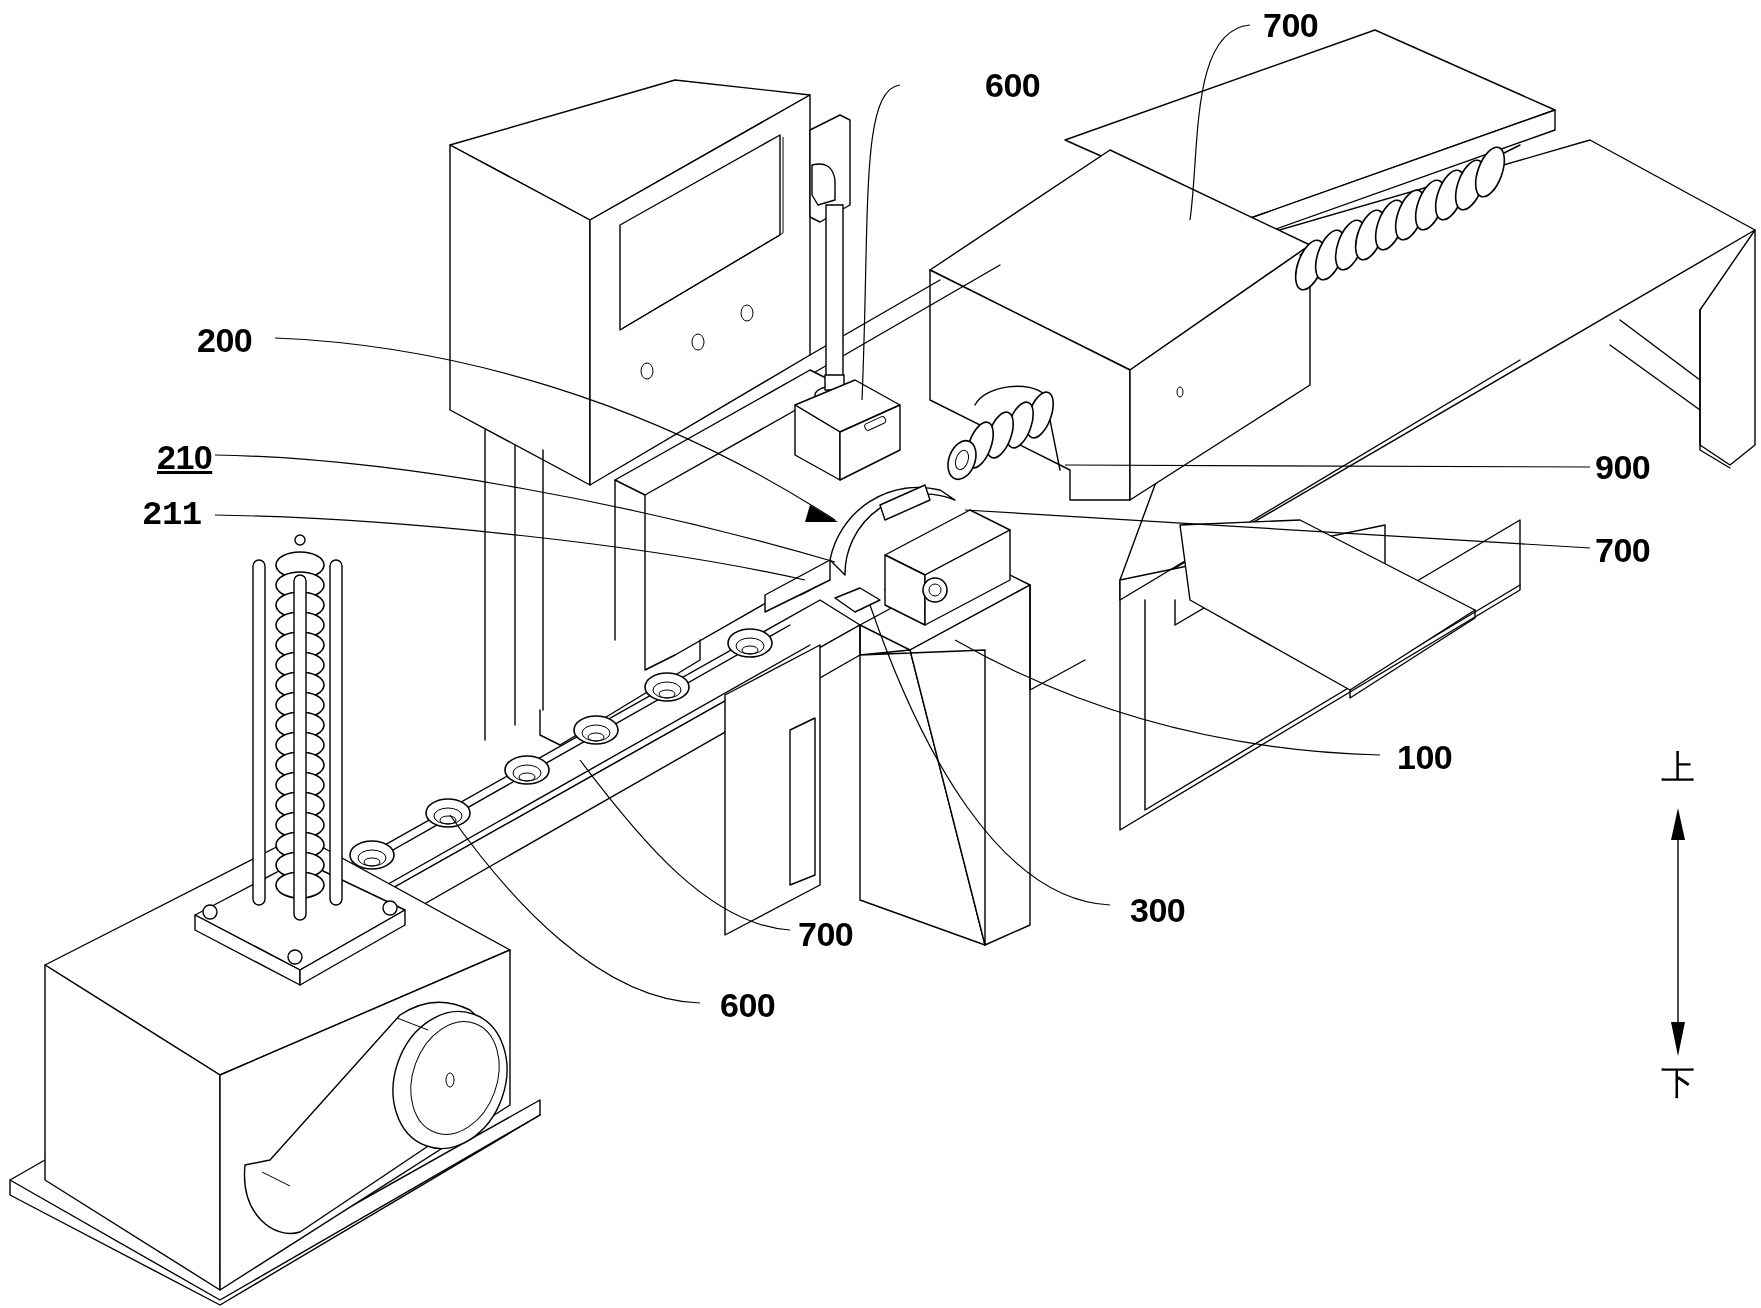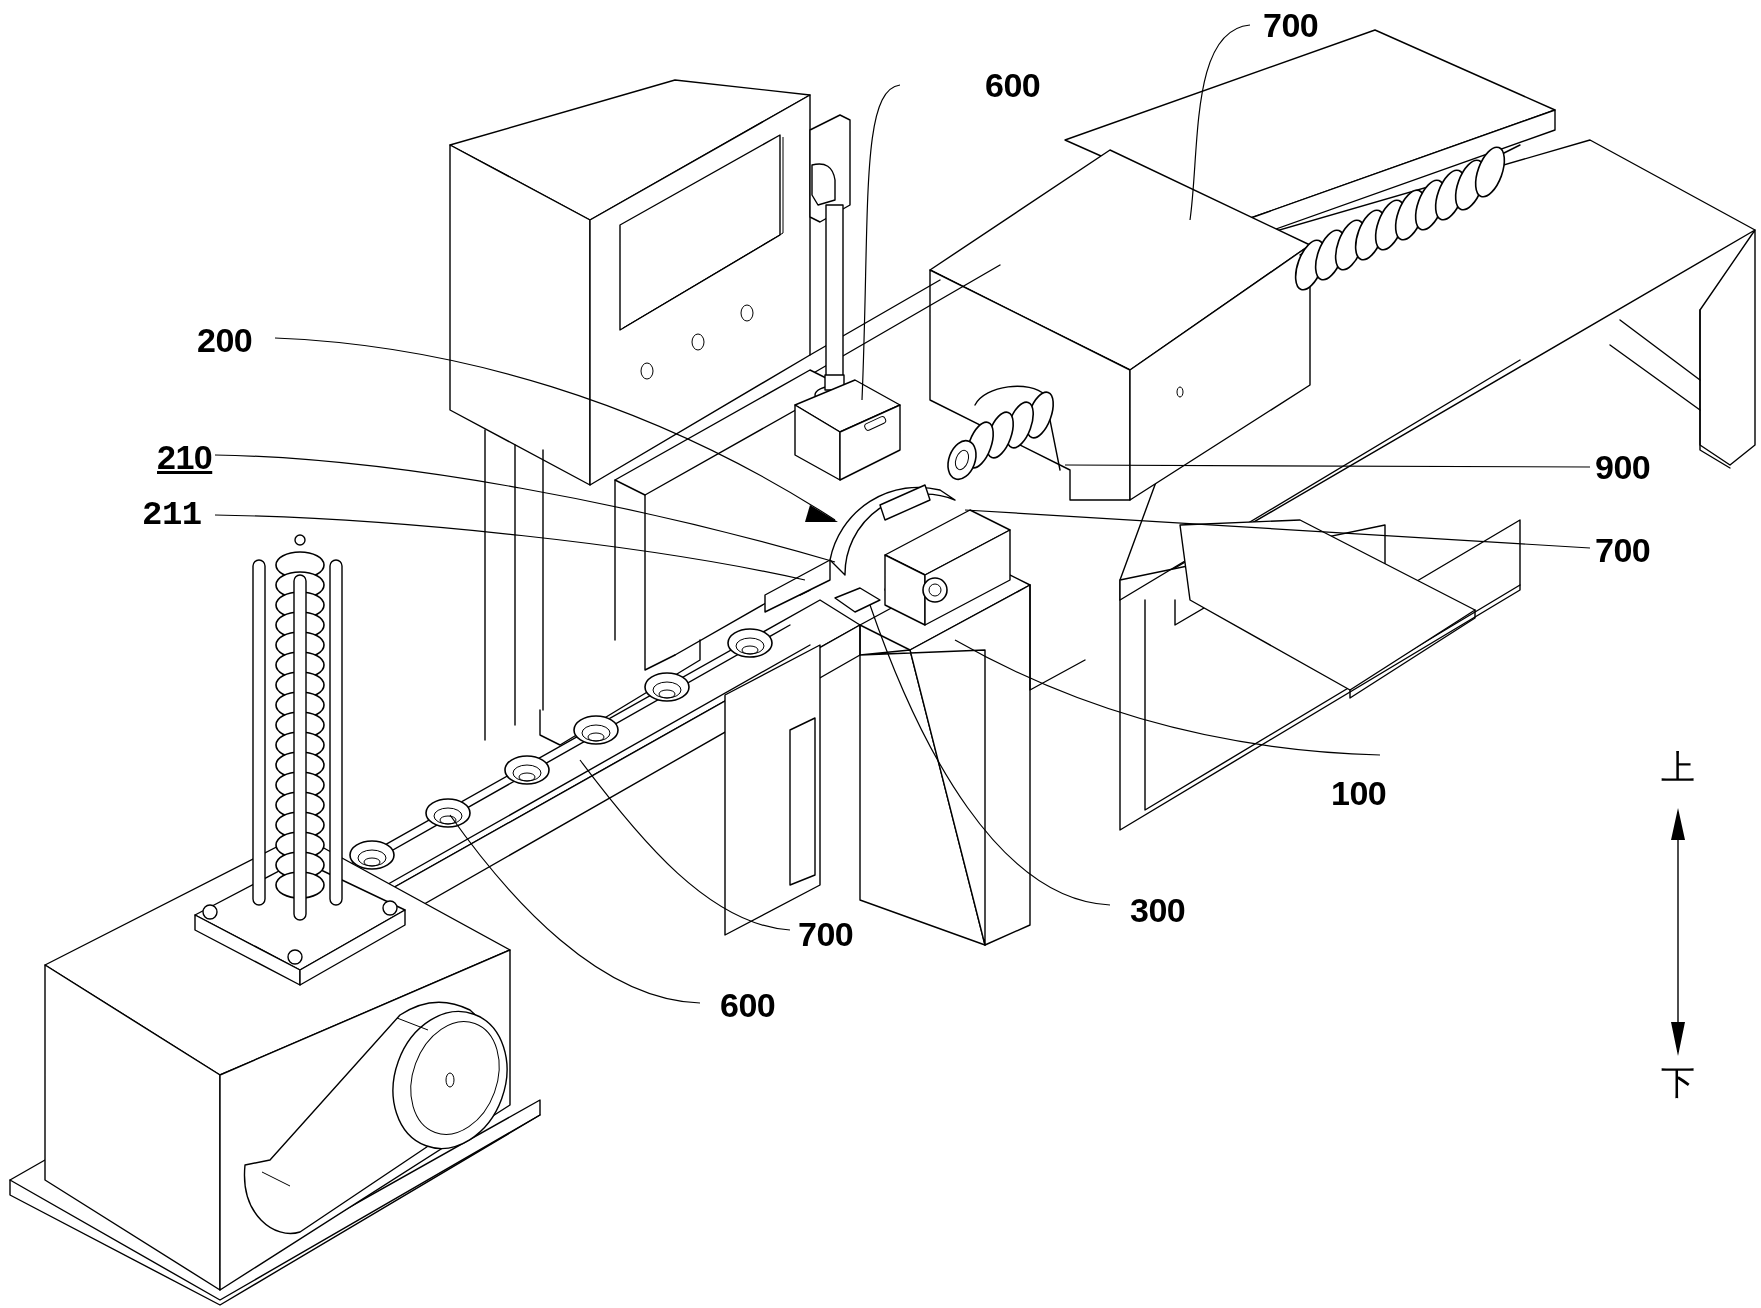--- a/index.html
+++ b/index.html
@@ -255,20 +255,20 @@
 </svg>
 
 
 <div class="label" style="left:1263px; top:8px;">700</div>
 <div class="label" style="left:985px;  top:68px;">600</div>
 <div class="label" style="left:197px;  top:323px;text-align:center;">200</div>
 <div class="label" style="left:157px;  top:440px;text-decoration:underline;">210</div>
 <div class="label" style="left:142px;  top:498px;font-family:Liberation Mono, monospace;">211</div>
 <div class="label" style="left:1595px; top:450px;">900</div>
 <div class="label" style="left:1595px; top:533px;">700</div>
-<div class="label" style="left:1331px; top:740px;margin-top:36px;">100</div>
+<div class="label" style="left:1397px; top:740px;">100</div>
 <div class="label" style="left:1130px; top:893px;">300</div>
 <div class="label" style="left:798px;  top:917px;">700</div>
 <div class="label" style="left:720px;  top:988px;">600</div>
 
 <div class="cjk" style="left:1661px; top:750px;">上</div>
 <div class="cjk" style="left:1661px; top:1065px;">下</div>
 </div>
 
 </body></html>

